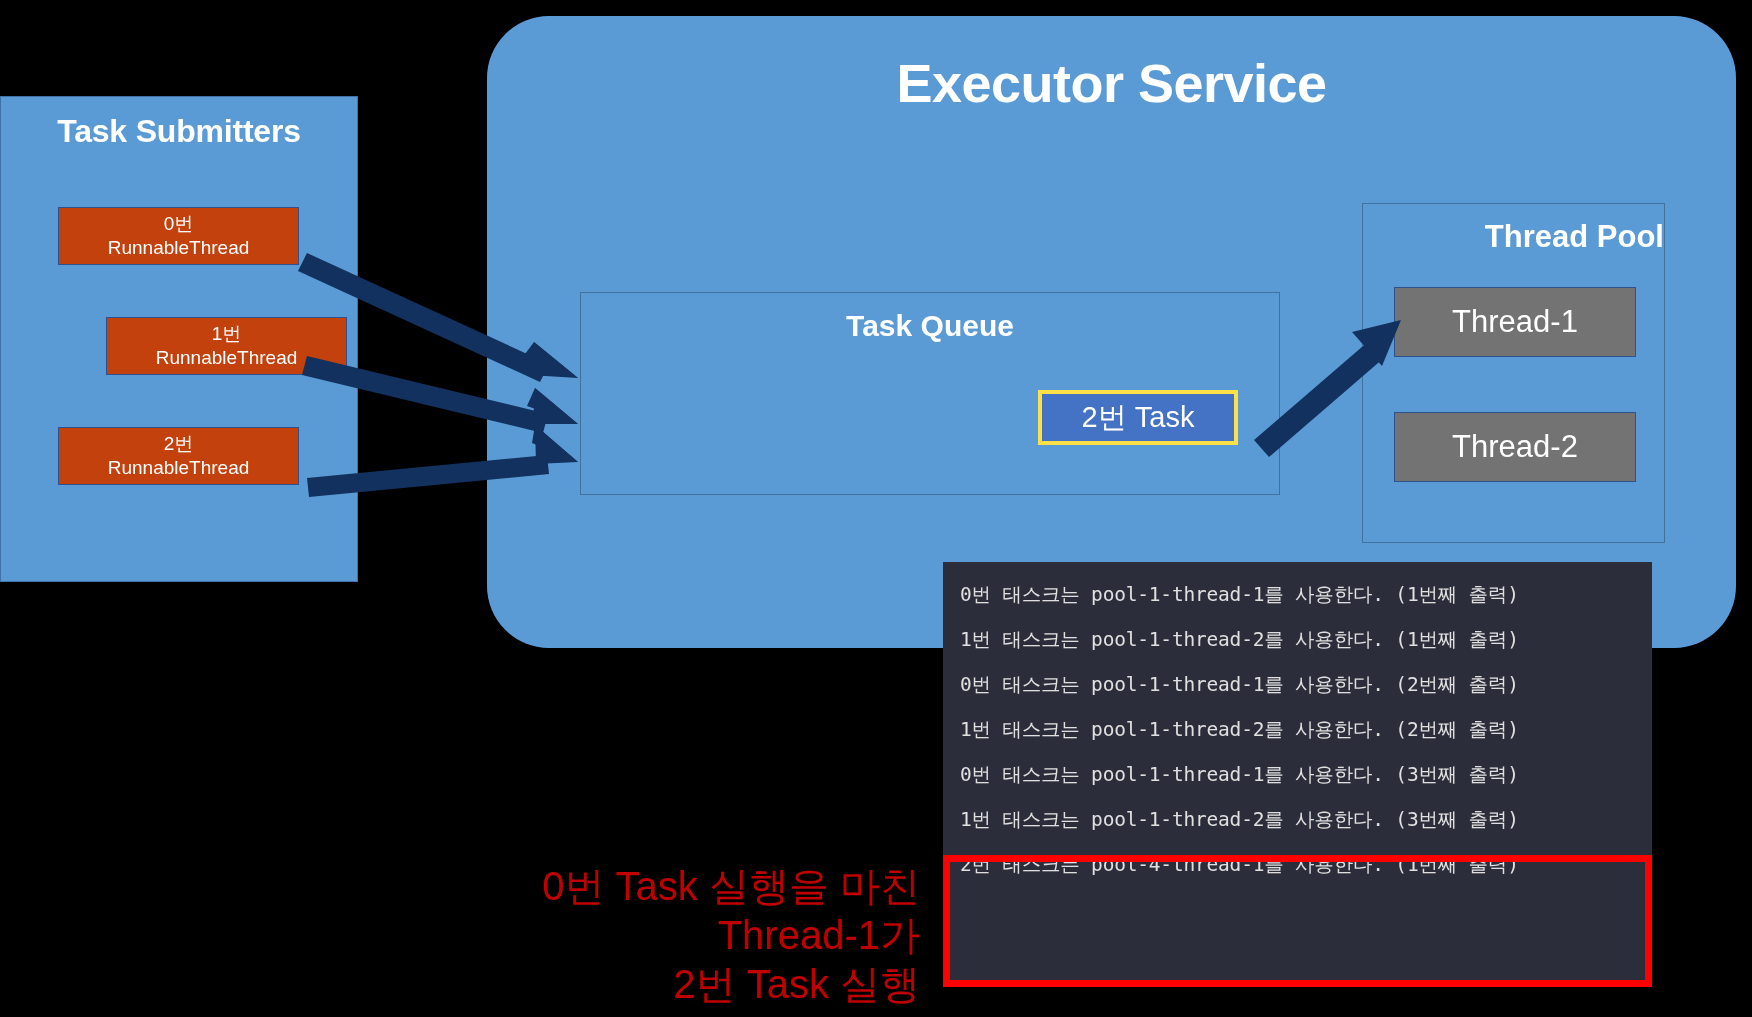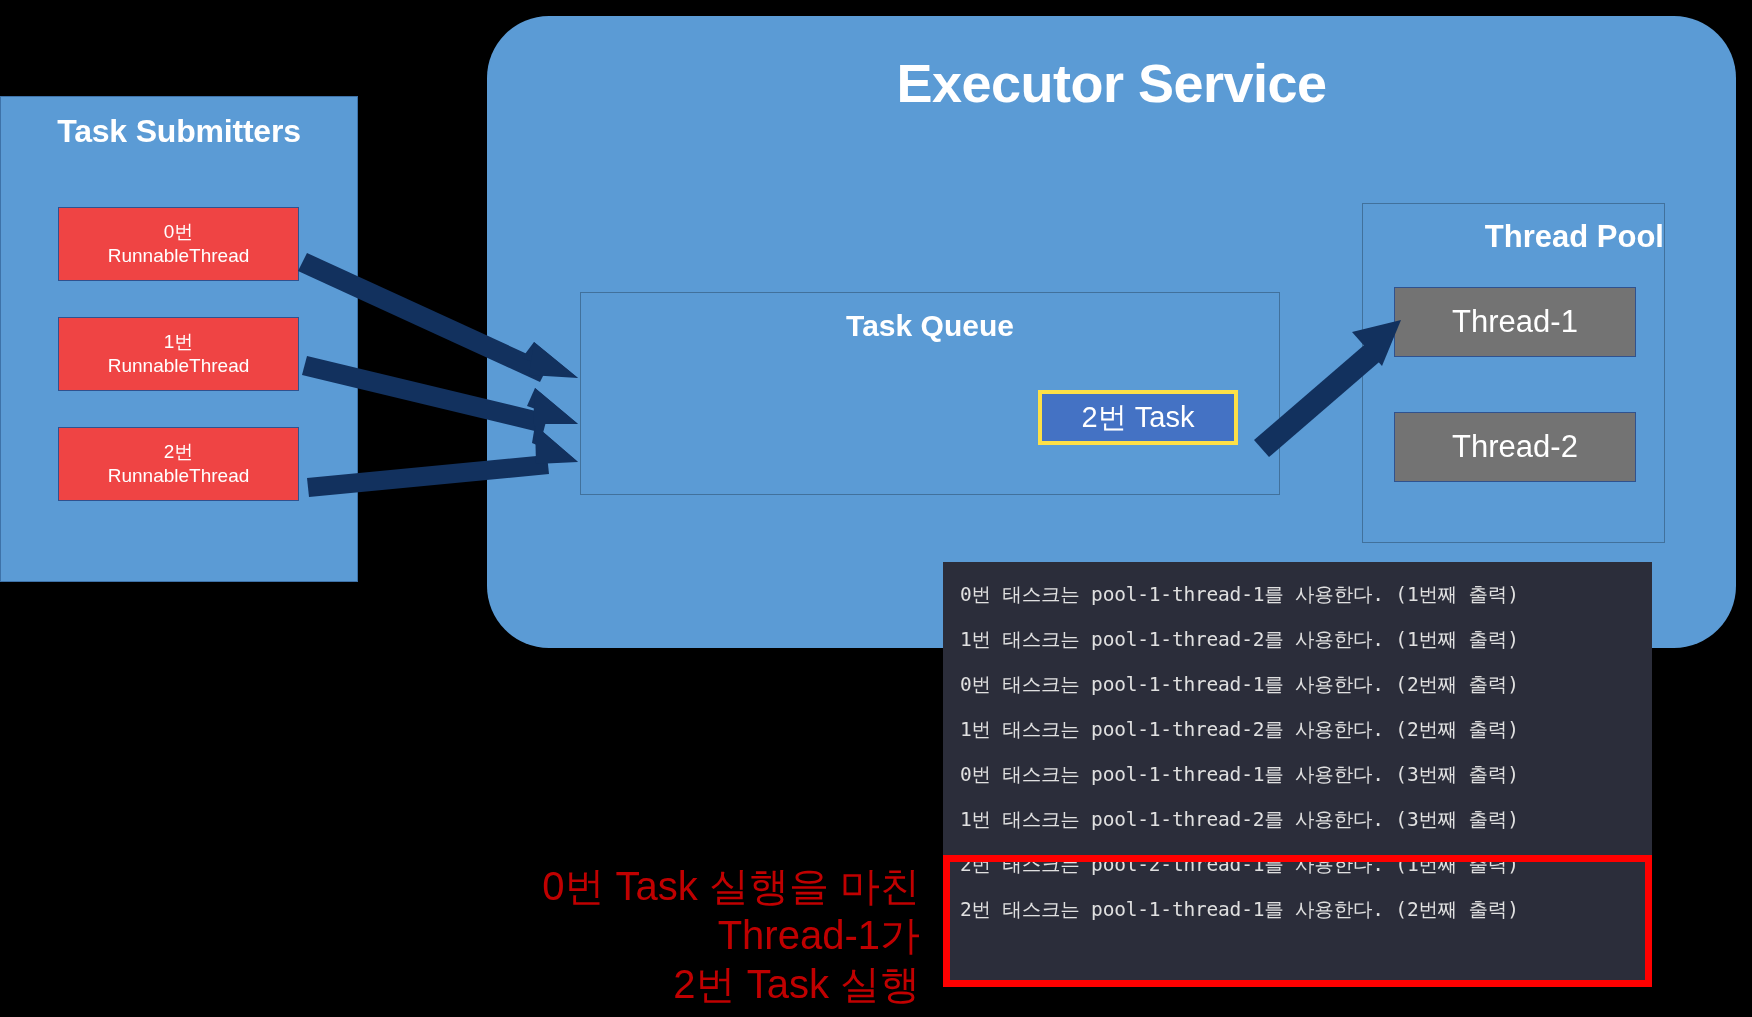--- a/index.html
+++ b/index.html
@@ -35,34 +35,34 @@
     text-align: center;
     color: #FFFFFF;
     font-size: 32px;
     font-weight: bold;
     letter-spacing: -0.2px;
   }
   .submitter-box {
     position: absolute;
     left: 57px;
     width: 241px;
-    height: 74px;
-    background: #ef4444;
+    height: 58px;
+    background: #c2410c;
     border: 1px solid #2F528F;
     box-sizing: border-box;
     display: flex;
     flex-direction: column;
     align-items: center;
     justify-content: center;
     color: #FFFFFF;
     font-size: 19px;
     line-height: 1.28;
   }
   #submitter-box-0 { top: 110px; }
-  #submitter-box-1 { top: 220px; }
+  #submitter-box-1 { top: 220px; margin-left: 48px; }
   #submitter-box-2 { top: 330px; }
 
   
   #executor-service-panel {
     position: absolute;
     left: 487px;
     top: 16px;
     width: 1249px;
     height: 632px;
     background: #5B9BD5;
@@ -276,22 +276,21 @@
   </g>
 </svg>
 
 <div id="console-output">
     <div class="console-line">0번 태스크는 pool-1-thread-1를 사용한다. (1번째 출력)</div>
     <div class="console-line">1번 태스크는 pool-1-thread-2를 사용한다. (1번째 출력)</div>
     <div class="console-line">0번 태스크는 pool-1-thread-1를 사용한다. (2번째 출력)</div>
     <div class="console-line">1번 태스크는 pool-1-thread-2를 사용한다. (2번째 출력)</div>
     <div class="console-line">0번 태스크는 pool-1-thread-1를 사용한다. (3번째 출력)</div>
     <div class="console-line">1번 태스크는 pool-1-thread-2를 사용한다. (3번째 출력)</div>
-    <div class="console-line">2번 태스크는 pool-2-thread-1를 사용한다. (1번째 출력)</div>
-    <div class="console-line">2번 태스크는 pool-1-thread-1를 사용한다. (2번째 출력)</div>
+    <div class="console-line">2번 태스크는 pool-4-thread-1를 사용한다. (1번째 출력)</div>
   </div>
 <div id="console-highlight-frame"></div>
 
 <div id="red-annotation">
   <div>0번 Task 실행을 마친</div>
   <div>Thread-1가</div>
   <div>2번 Task 실행</div>
 </div>
 
 </body></html>

